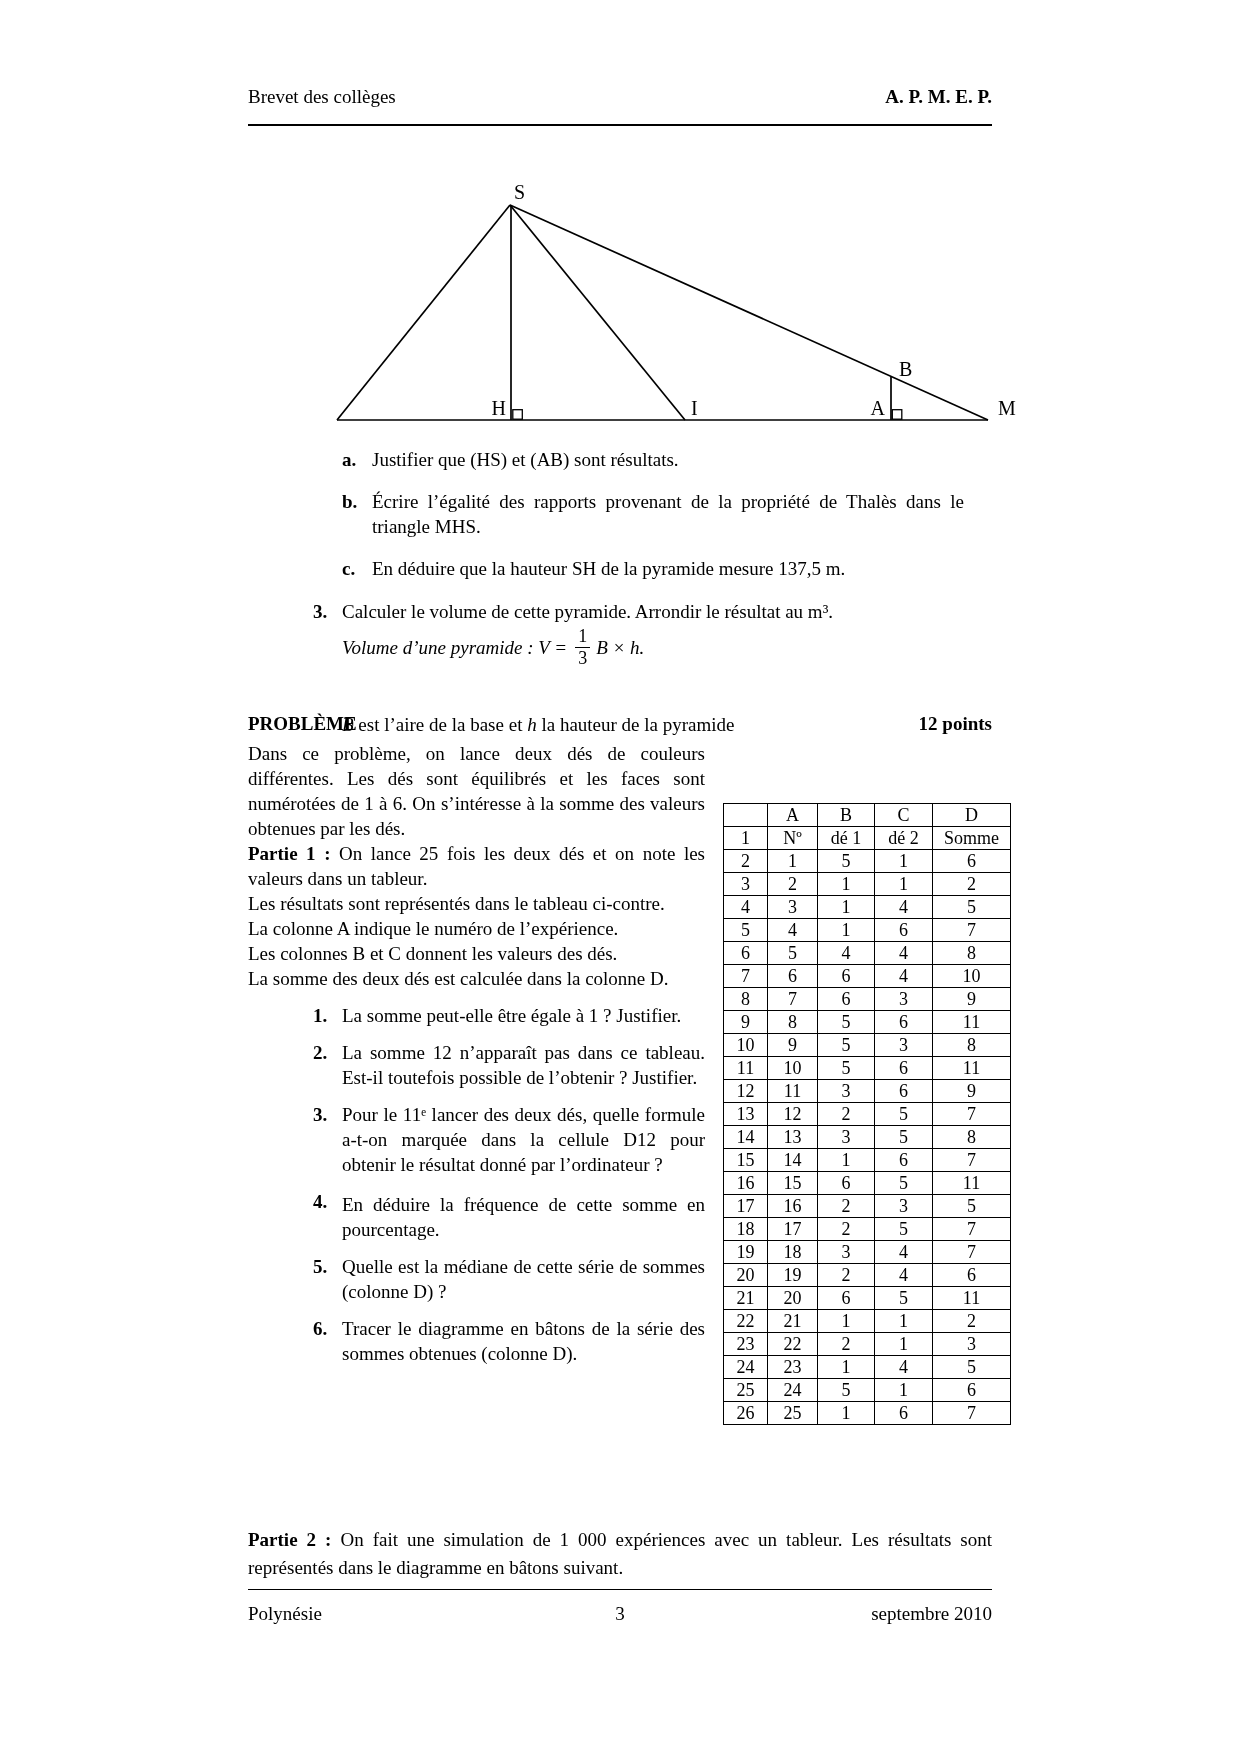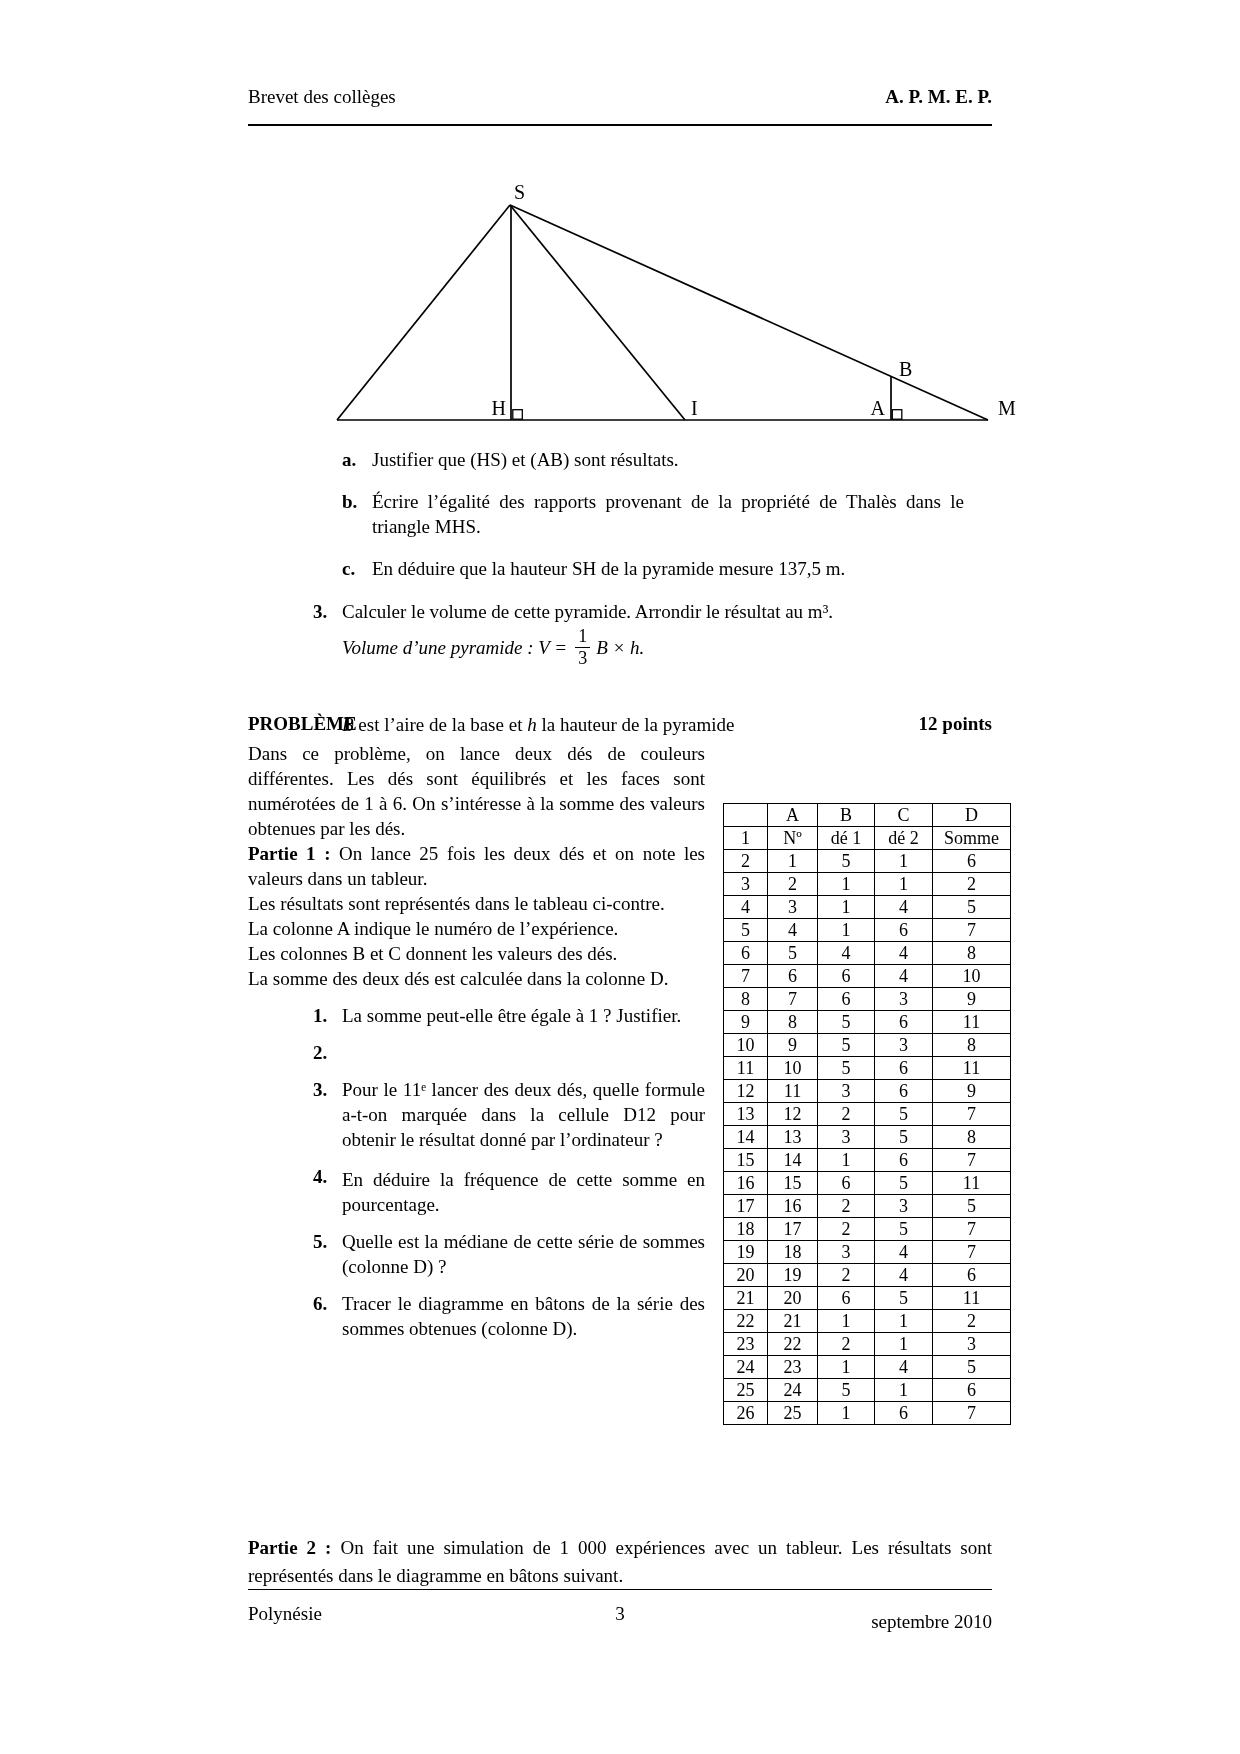--- a/index.html
+++ b/index.html
@@ -47,28 +47,28 @@
   .q .txt{text-align:justify;}
   .q .txt2{text-align:justify;margin-top:3px;}
 
   
   .tablewrap{left:723px;top:803px;}
   table{border-collapse:collapse;font-size:18px;}
   td{border:1.5px solid #000;text-align:center;vertical-align:middle;
      height:22px;padding:0 2px;line-height:1;}
 
   
-  .partie2{left:248px;top:1526px;width:744px;line-height:28px;text-align:justify;margin-top:8px;}
+  .partie2{left:248px;top:1526px;width:744px;line-height:28px;text-align:justify;}
   .partie2 .plabel{font-weight:bold;}
 
   
   .footer{left:248px;top:1589px;width:744px;border-top:1.6px solid #000;padding-top:11px;
           display:grid;grid-template-columns:1fr 1fr 1fr;}
   .footer .c{text-align:center;}
-  .footer .r{text-align:right;margin-top:8px;}
+  .footer .r{text-align:right;}
 </style>
 </head>
 <body>
 
 <div class="abs header">
   <span>Brevet des collèges</span>
   <span class="right">A. P. M. E. P.</span>
 </div>
 
 <svg class="abs" style="left:0;top:0" width="1240" height="450" viewBox="0 0 1240 450">
@@ -137,20 +137,21 @@
   <p>La colonne A indique le numéro de l’expérience.</p>
   <p>Les colonnes B et C donnent les valeurs des dés.</p>
   <p>La somme des deux dés est calculée dans la colonne D.</p>
 
   <div class="q">
     <span class="lbl">1.</span>
     <span class="txt">La somme peut-elle être égale à 1 ? Justifier.</span>
   </div>
   <div class="q">
     <span class="lbl">2.</span>
+    <span class="txt">La somme 12 n’apparaît pas dans ce tableau. Est-il toutefois possible de l’obtenir ? Justifier.</span>
   </div>
   <div class="q">
     <span class="lbl">3.</span>
     <span class="txt">Pour le 11ᵉ lancer des deux dés, quelle formule a-t-on marquée dans la cellule D12 pour obtenir le résultat donné par l’ordinateur ?</span>
   </div>
   <div class="q">
     <span class="lbl">4.</span>
     <span>
       <span class="txt2" style="display:block">En déduire la fréquence de cette somme en pourcentage.</span>
     </span>

